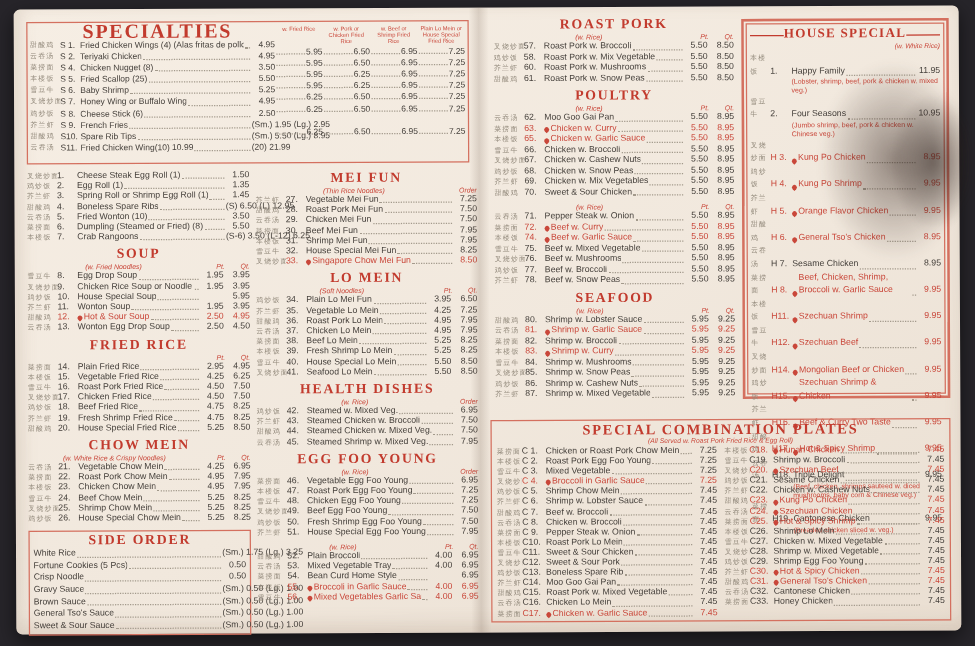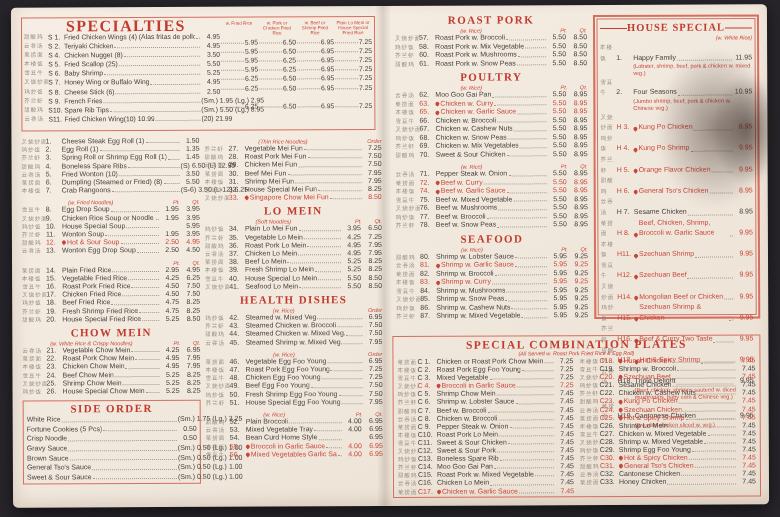--- a/index.html
+++ b/index.html
@@ -349,20 +349,21 @@
         </div>
         <div class="row">
           <span class="cn">本楼饭</span>
           <span class="num">7.</span>
           <span class="t">Crab Rangoons</span>
           <span class="dots"></span>
           <span class="p">(S-6) 3.50 (L-12) 6.25</span>
         </div>
       </div>
       <div class="sec">
+        <span class="sec-title">SOUP</span>
         <div class="sub-line">
           <span class="sub">(w. Fried Noodles)</span>
           <span class="colhead">Pt.</span>
           <span class="colhead">Qt.</span>
         </div>
         <div class="row">
           <span class="cn">雪豆牛</span>
           <span class="num">8.</span>
           <span class="t">Egg Drop Soup</span>
           <span class="dots"></span>
@@ -405,20 +406,21 @@
         <div class="row">
           <span class="cn">云吞汤</span>
           <span class="num">13.</span>
           <span class="t">Wonton Egg Drop Soup</span>
           <span class="dots"></span>
           <span class="p">2.50</span>
           <span class="q">4.50</span>
         </div>
       </div>
       <div class="sec">
+        <span class="sec-title">FRIED RICE</span>
         <div class="sub-line">
           <span class="sub"></span>
           <span class="colhead">Pt.</span>
           <span class="colhead">Qt.</span>
         </div>
         <div class="row">
           <span class="cn">菜捞面</span>
           <span class="num">14.</span>
           <span class="t">Plain Fried Rice</span>
           <span class="dots"></span>
@@ -564,20 +566,21 @@
         </div>
         <div class="row">
           <span class="t">Sweet &amp; Sour Sauce</span>
           <span class="dots"></span>
           <span class="p">(Sm.) 0.50 (Lg.) 1.00</span>
         </div>
       </div>
     </div>
   <div class="col" id="colB">
       <div class="sec">
+        <span class="sec-title">MEI FUN</span>
         <div class="sub-line">
           <span class="sub">(Thin Rice Noodles)</span>
           <span class="colhead">Order</span>
         </div>
         <div class="row">
           <span class="cn">芥兰虾</span>
           <span class="num">27.</span>
           <span class="t">Vegetable Mei Fun</span>
           <span class="dots"></span>
           <span class="p">7.25</span>
@@ -727,20 +730,21 @@
         </div>
         <div class="row">
           <span class="cn">云吞汤</span>
           <span class="num">45.</span>
           <span class="t">Steamed Shrimp w. Mixed Veg.</span>
           <span class="dots"></span>
           <span class="p">7.95</span>
         </div>
       </div>
       <div class="sec">
+        <span class="sec-title">EGG FOO YOUNG</span>
         <div class="sub-line">
           <span class="sub">(w. Rice)</span>
           <span class="colhead">Order</span>
         </div>
         <div class="row">
           <span class="cn">菜捞面</span>
           <span class="num">46.</span>
           <span class="t">Vegetable Egg Foo Young</span>
           <span class="dots"></span>
           <span class="p">6.95</span>

